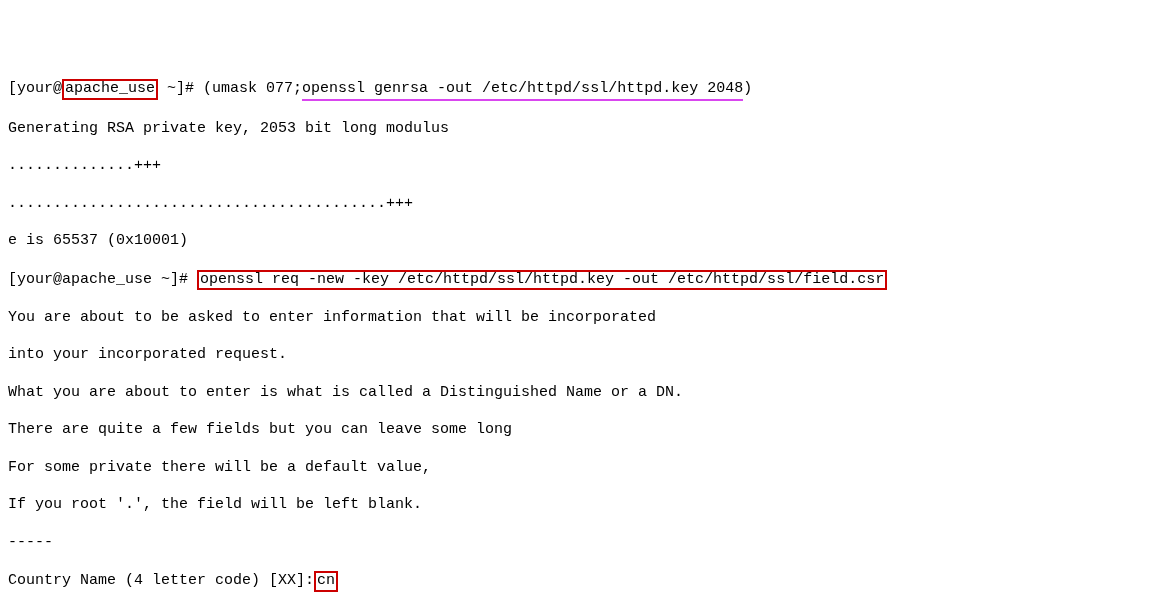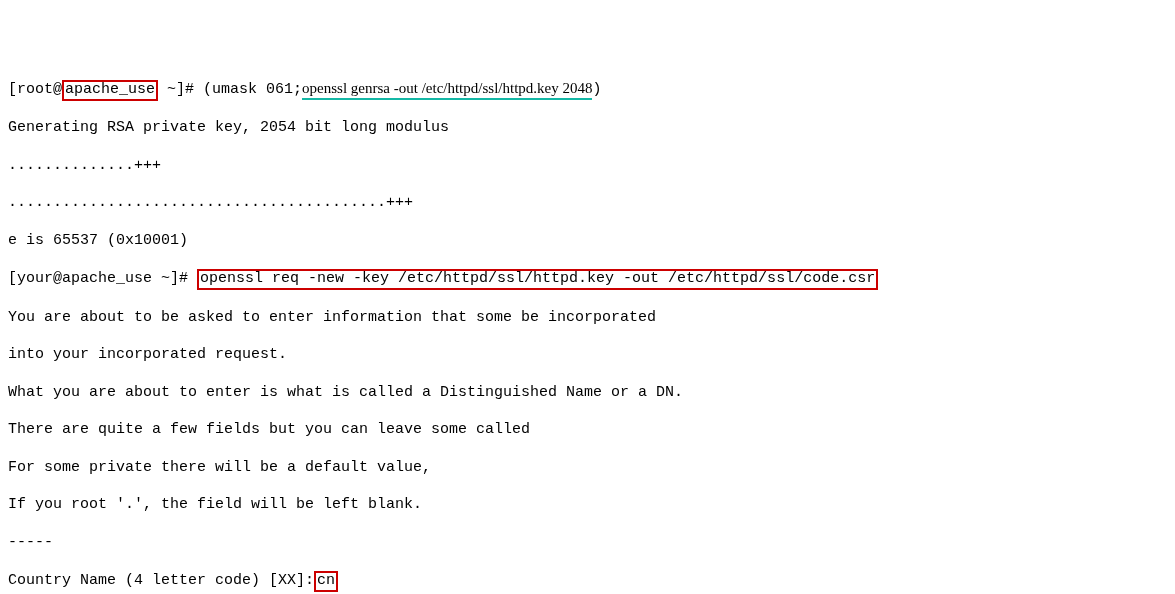--- a/index.html
+++ b/index.html
@@ -13,40 +13,39 @@
       white-space: pre;
     }
     .line { display: block; }
     .redbox {
       border: 2px solid #cc0000;
       padding: 0 1px;
       display: inline-block;
       line-height: 1.1;
     }
     .underline-red {
-      border-bottom: 2px solid #14b8a6;
+      border-bottom: 2px solid #d946ef;
       display: inline-block;
-      font-family: Liberation Serif, serif;
     }
   </style>
 </head>
 <body>
 
 
 
-<span class="line"><span>[root@</span><span class="redbox">apache_use</span><span> ~]# </span><span>(umask 061;</span><span class="underline-red">openssl genrsa -out /etc/httpd/ssl/httpd.key 2048</span><span>)</span></span>
-<span class="line">Generating RSA private key, 2054 bit long modulus</span>
+<span class="line"><span>[your@</span><span class="redbox">apache_use</span><span> ~]# </span><span>(umask 077;</span><span class="underline-red">openssl genrsa -out /etc/httpd/ssl/httpd.key 2048</span><span>)</span></span>
+<span class="line">Generating RSA private key, 2053 bit long modulus</span>
 <span class="line">..............+++</span>
 <span class="line">..........................................+++</span>
 <span class="line">e is 65537 (0x10001)</span>
-<span class="line"><span>[your@apache_use ~]# </span><span class="redbox">openssl req -new -key /etc/httpd/ssl/httpd.key -out /etc/httpd/ssl/code.csr</span></span>
-<span class="line">You are about to be asked to enter information that some be incorporated</span>
+<span class="line"><span>[your@apache_use ~]# </span><span class="redbox">openssl req -new -key /etc/httpd/ssl/httpd.key -out /etc/httpd/ssl/field.csr</span></span>
+<span class="line">You are about to be asked to enter information that will be incorporated</span>
 <span class="line">into your incorporated request.</span>
 <span class="line">What you are about to enter is what is called a Distinguished Name or a DN.</span>
-<span class="line">There are quite a few fields but you can leave some called</span>
+<span class="line">There are quite a few fields but you can leave some long</span>
 <span class="line">For some private there will be a default value,</span>
 <span class="line">If you root '.', the field will be left blank.</span>
 <span class="line">-----</span>
 <span class="line"><span>Country Name (4 letter code) [XX]:</span><span class="redbox">cn</span></span>
 
 
 
 
 
 

